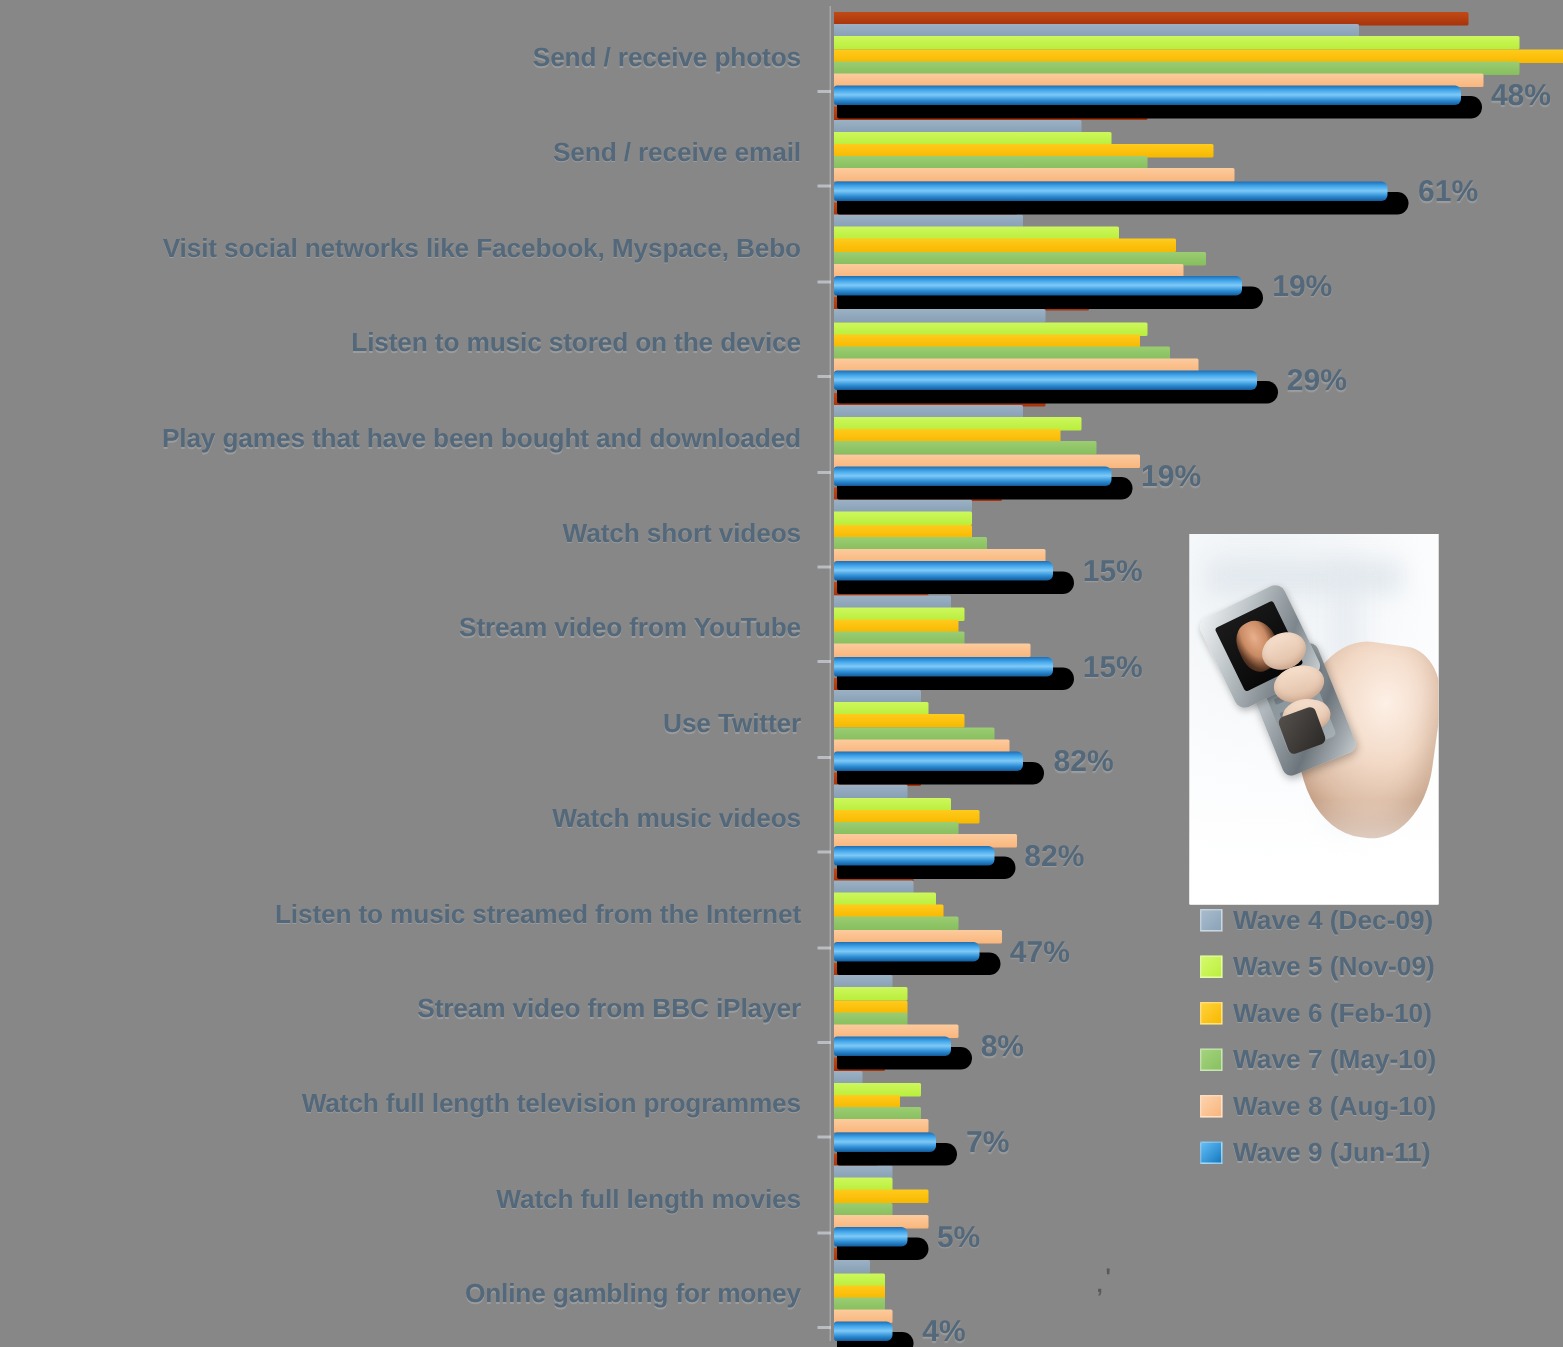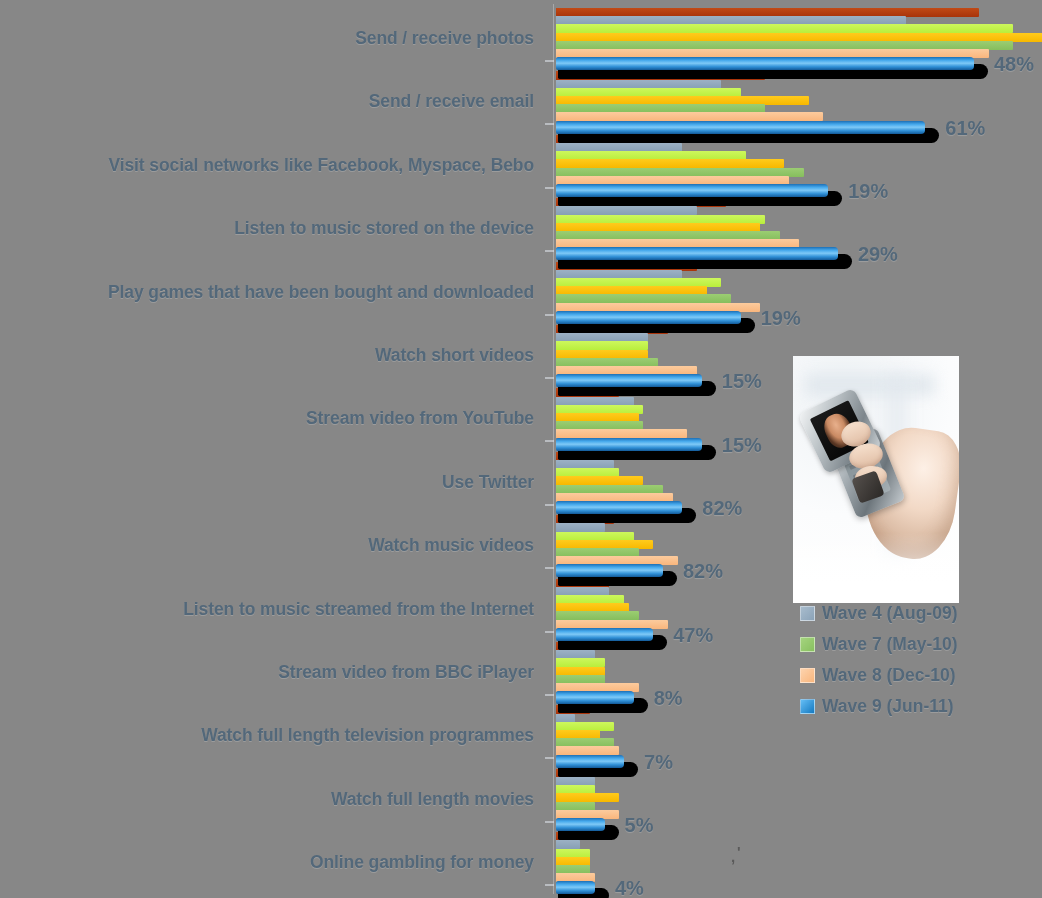--- a/index.html
+++ b/index.html
@@ -494,29 +494,37 @@
     <div class="finger f1"></div>
     <div class="finger f2"></div>
     <div class="finger f3"></div>
     <div class="phone-fold"></div>
     <div class="photo-fade"></div>
   </div>
 
   <div class="legend" id="legend">
       <div class="legend-item">
         <span class="legend-swatch w4"></span>
-        <span class="legend-label">Wave 4 (Aug-09)</span>
+        <span class="legend-label">Wave 4 (Dec-09)</span>
+      </div>
+      <div class="legend-item">
+        <span class="legend-swatch w5"></span>
+        <span class="legend-label">Wave 5 (Nov-09)</span>
+      </div>
+      <div class="legend-item">
+        <span class="legend-swatch w6"></span>
+        <span class="legend-label">Wave 6 (Feb-10)</span>
       </div>
       <div class="legend-item">
         <span class="legend-swatch w7"></span>
         <span class="legend-label">Wave 7 (May-10)</span>
       </div>
       <div class="legend-item">
         <span class="legend-swatch w8"></span>
-        <span class="legend-label">Wave 8 (Dec-10)</span>
+        <span class="legend-label">Wave 8 (Aug-10)</span>
       </div>
       <div class="legend-item">
         <span class="legend-swatch w9"></span>
         <span class="legend-label">Wave 9 (Jun-11)</span>
       </div>
     </div>
 
   <div class="stray-mark" style="left:731px;top:848px;">,</div>
   <div class="stray-mark" style="left:737px;top:843px;">'</div>
 

